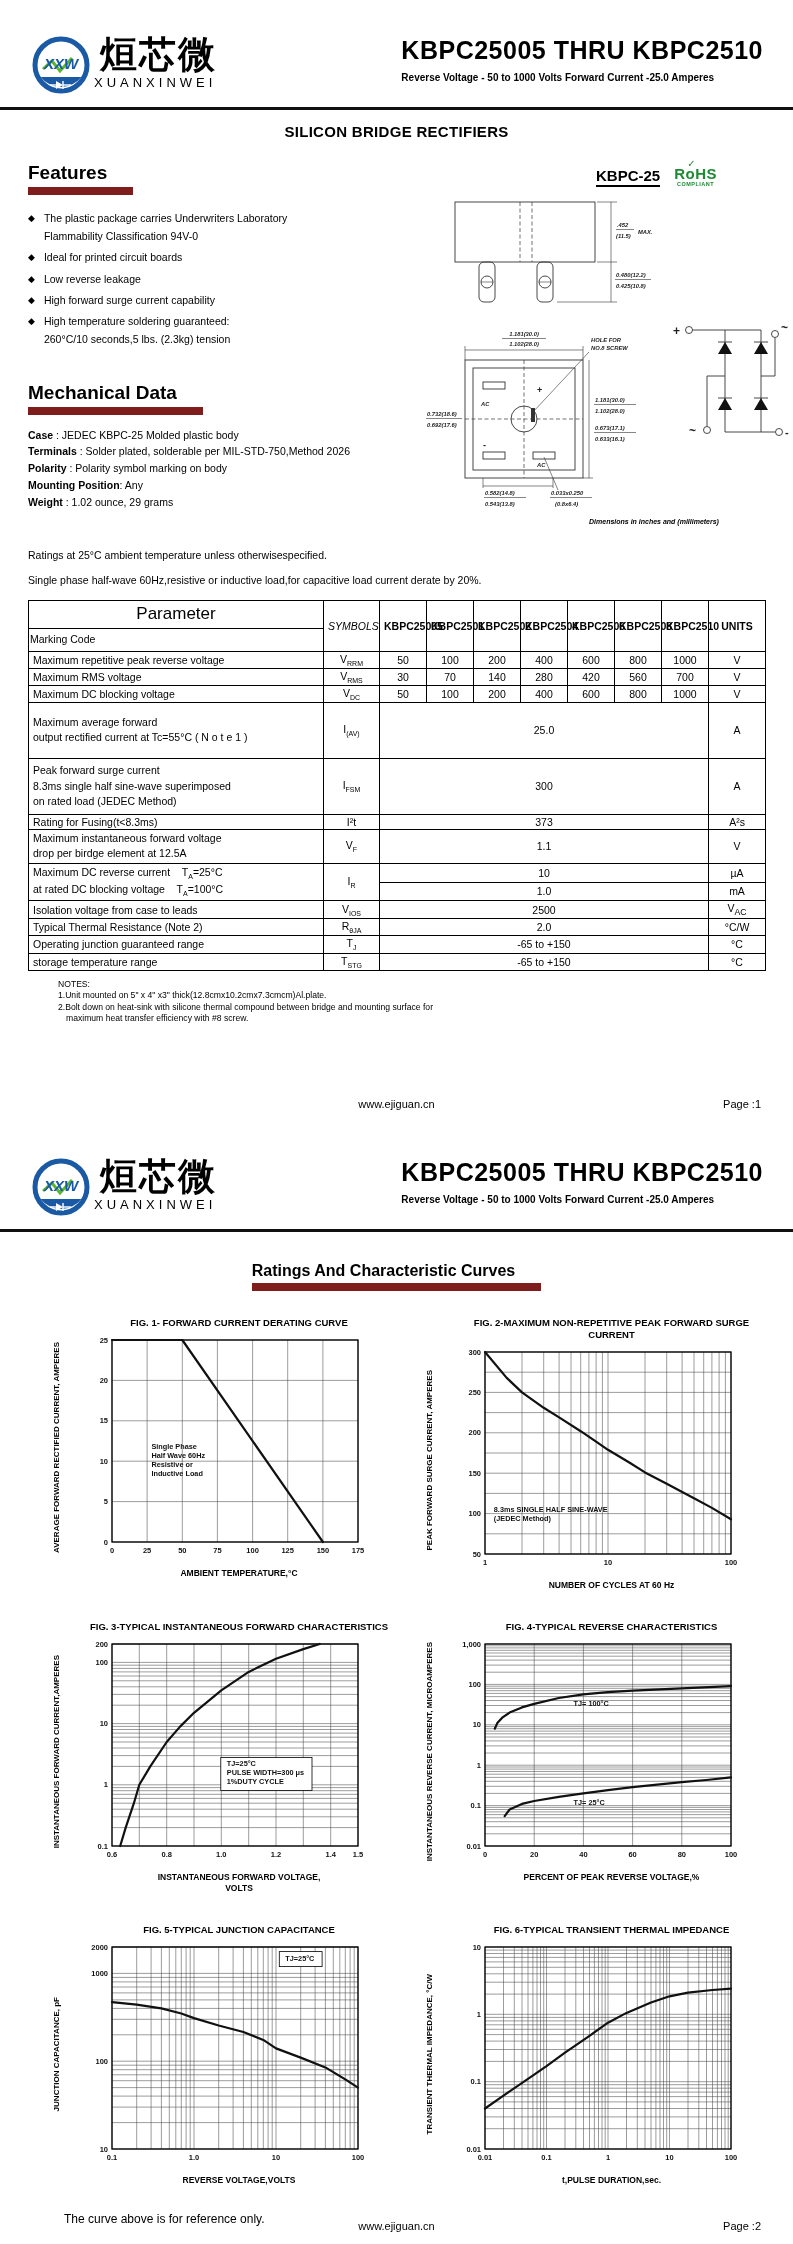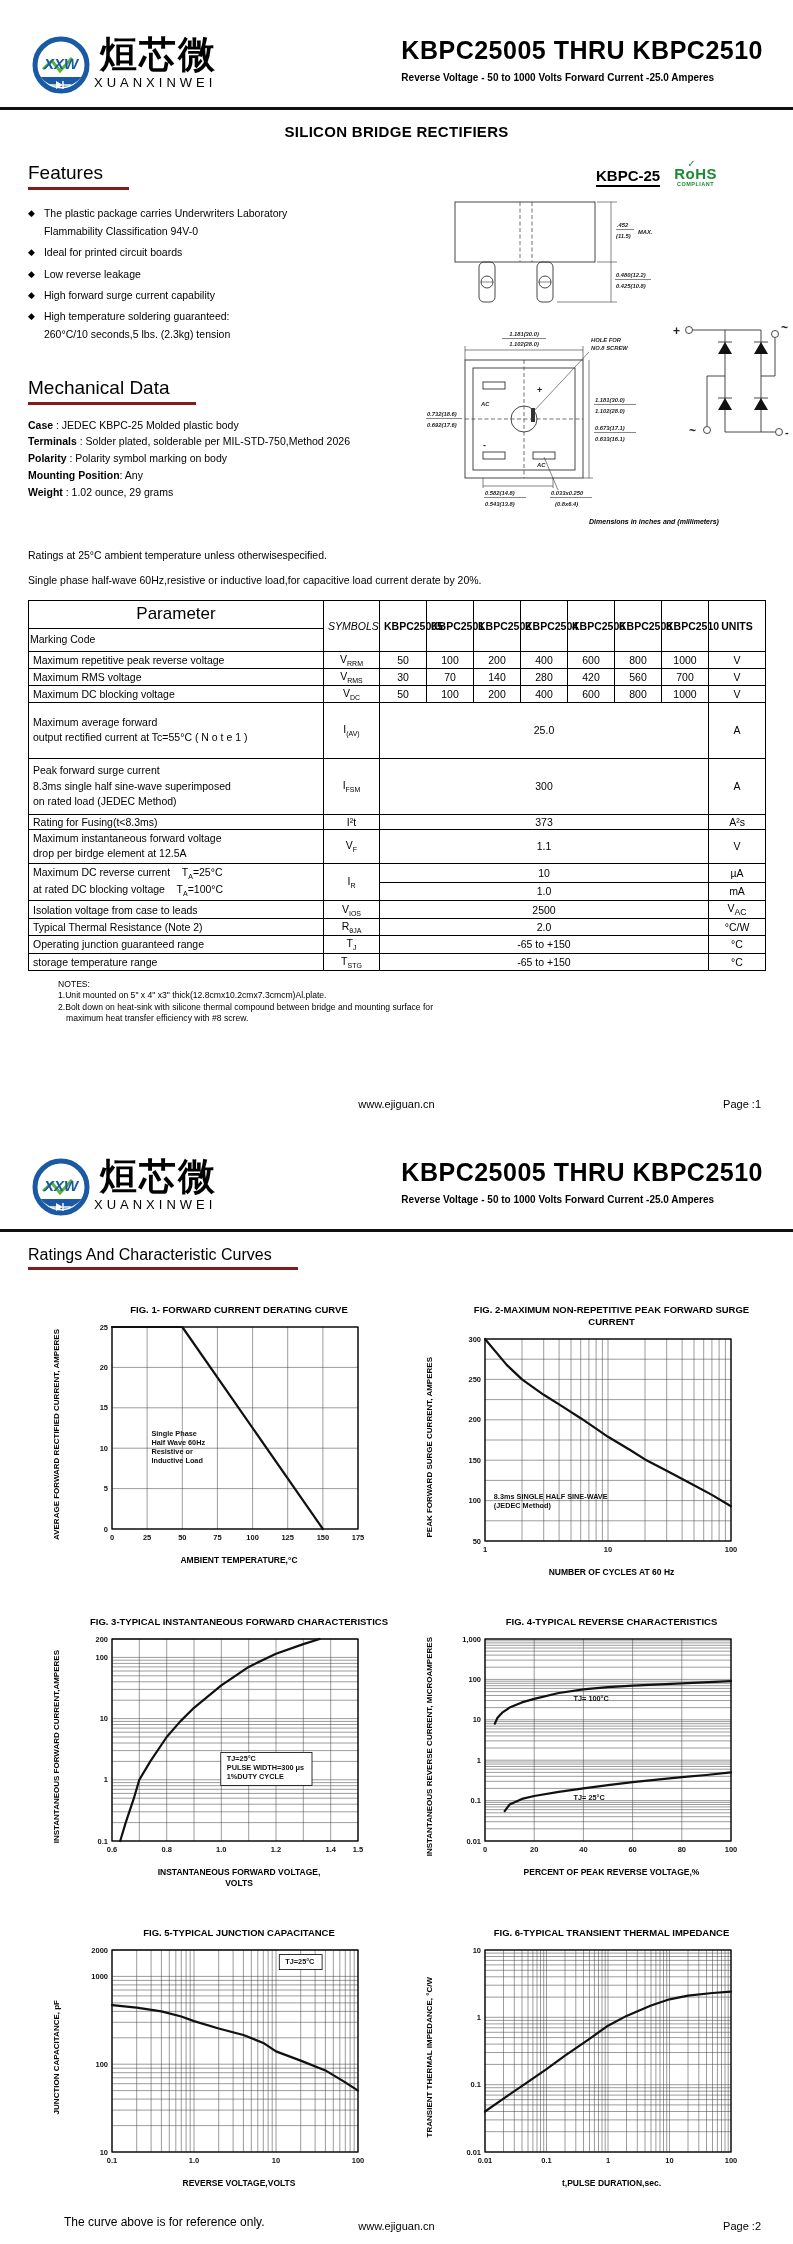--- a/index.html
+++ b/index.html
@@ -15,21 +15,21 @@
   .hdr-title { font-size:25px; font-weight:bold; letter-spacing:0.5px; }
   .hdr-sub { font-size:10px; font-weight:bold; margin-top:7px; }
   .rule { height:3px; background:#111; margin-top:9px; }
 
   .doc-title { text-align:center; font-size:15px; font-weight:bold; margin-top:13px; letter-spacing:0.3px; }
 
   .cols { display:flex; margin-top:4px; }
   .col-l { width:425px; padding-left:28px; }
   .col-r { width:368px; }
 
-  h2.sec { font-size:19px; font-weight:normal; border-bottom:3px solid #7f1d1d; display:inline-block; padding:0 26px 3px 0; }
+  h2.sec { font-size:19px; font-weight:bold; border-bottom:8px solid #7f1d1d; display:inline-block; padding:0 26px 3px 0; }
   .feat-list { margin-top:16px; }
   .feat { font-size:10.5px; line-height:1.45; margin-bottom:6px; display:flex; }
   .feat .dia { font-size:9px; margin-right:9px; margin-top:1px; }
   .feat .cont { padding-left:0; }
   .feat .l2 { display:block; margin-top:3px; }
   .mech { margin-top:34px; }
   .mech-rows { margin-top:12px; font-size:10.5px; line-height:1.6; }
   .mech-rows b { font-weight:bold; }
 
   .pkg-row { display:flex; align-items:center; justify-content:flex-end; padding-right:76px; margin-top:22px; gap:14px; }
@@ -58,24 +58,24 @@
   .units-hdr { font-weight:bold; font-size:11px; text-align:center; }
   .sym { font-size:10.5px; text-align:center; }
   .sym sub { font-size:7px; }
   .pl { line-height:1.45; }
   .notes { font-size:8.6px; line-height:1.35; margin-top:8px; padding-left:30px; }
   .foot { position:absolute; bottom:24px; left:0; width:100%; font-size:11px; }
   .foot .site { position:absolute; left:0; width:100%; text-align:center; }
   .foot .pg { position:absolute; right:32px; top:0; }
 
   
-  .p2-head { padding:0 28px; margin-top:14px; }
+  .p2-head { padding:0 28px; margin-top:30px;text-align:center; }
   .figs { display:grid; grid-template-columns:1fr 1fr; column-gap:10px; row-gap:30px; padding:26px 14px 0 44px; }
   .fig { width:360px; }
-  .fig-title { font-size:9.5px; font-weight:bold; text-align:center; margin:8px 10px 3px 40px; line-height:1.25; }
+  .fig-title { font-size:9.5px; font-weight:bold; text-align:center; margin:0 10px 3px 40px; line-height:1.25; }
   .fig-body { display:flex; }
   .ylab-wrap { width:26px; height:232px; display:flex; align-items:center; justify-content:center; }
   .ylab { transform:rotate(180deg); writing-mode:vertical-rl; text-align:center; font-size:8px; font-weight:bold; line-height:1.15; max-height:232px; }
   .fig svg.plot { width:296px; height:232px; }
   .xlab { font-size:8.5px; font-weight:bold; text-align:center; margin:4px 10px 0 40px; white-space:pre-line; line-height:1.3; }
   .gl { stroke:#4a4a4a; stroke-width:0.55; }
   .pb { fill:none; stroke:#000; stroke-width:1.3; }
   .tk { font-size:7.5px; font-weight:bold; fill:#111; }
   .cv { fill:none; stroke:#111; stroke-width:2.2; stroke-linejoin:round; stroke-linecap:round; }
   .an { font-size:7.3px; font-weight:bold; fill:#111; }

